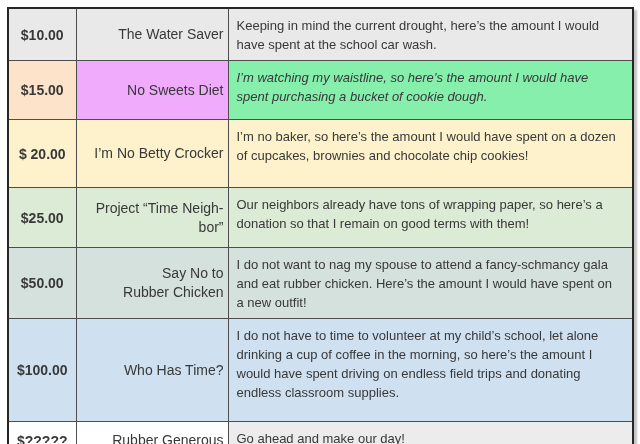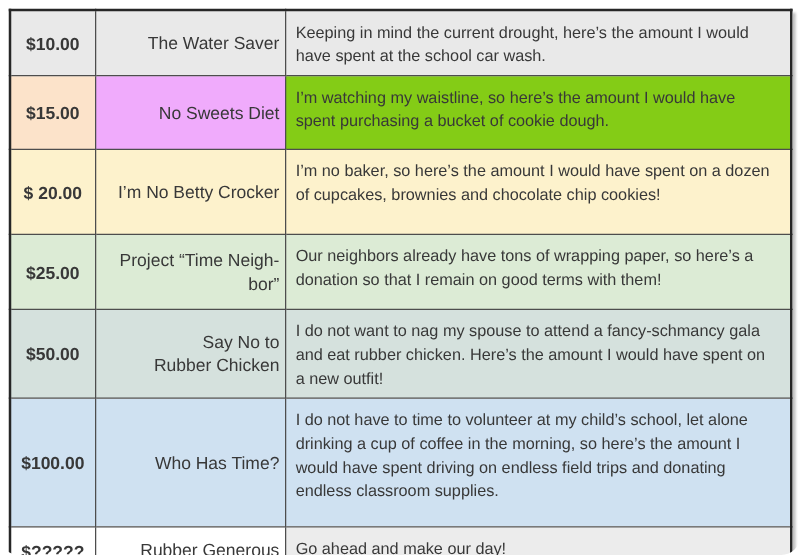--- a/index.html
+++ b/index.html
@@ -7,21 +7,20 @@
     padding: 0;
     background: #ffffff;
     font-family: "Liberation Sans", sans-serif;
   }
   .page {
     width: 640px;
     height: 444px;
     box-sizing: border-box;
     background: #ffffff;
     overflow: hidden;
-    border-radius: 15px;
   }
   table.pledge-table {
     border-collapse: collapse;
     table-layout: fixed;
     width: 625px;
     margin: 7px 0 0 7px;
     border: 2px solid #262626;
     box-shadow: 3px 3px 2px #c2c2c2;
     color: #383838;
   }
@@ -88,21 +87,21 @@
     </td>
   </tr>
 
   <tr class="row">
     <td class="cell amount" style="background: rgb(252, 227, 202);">
       <span>$15.00</span>
     </td>
     <td class="cell title" style="background: #f0abfc;">
             <div>No Sweets Diet</div>
           </td>
-    <td class="cell desc" style="background: #84cc16;">
+    <td class="cell desc" style="background: #86efac; font-style: italic;">
       <span>I’m watching my waistline, so here’s the amount I would have spent purchasing a bucket of cookie dough.</span>
     </td>
   </tr>
 
   <tr class="row">
     <td class="cell amount" style="background: rgb(253, 242, 204);">
       <span>$ 20.00</span>
     </td>
     <td class="cell title" style="background: rgb(253, 242, 204);">
             <div>I’m No Betty Crocker</div>

